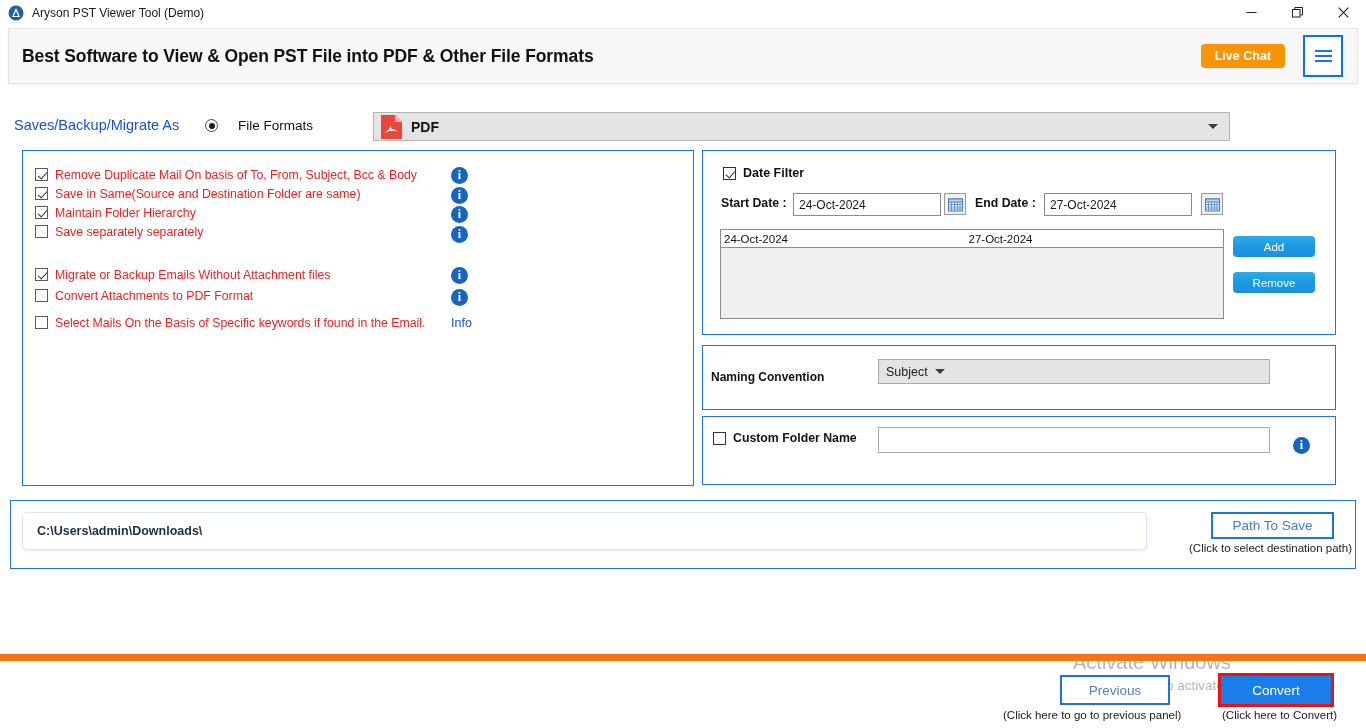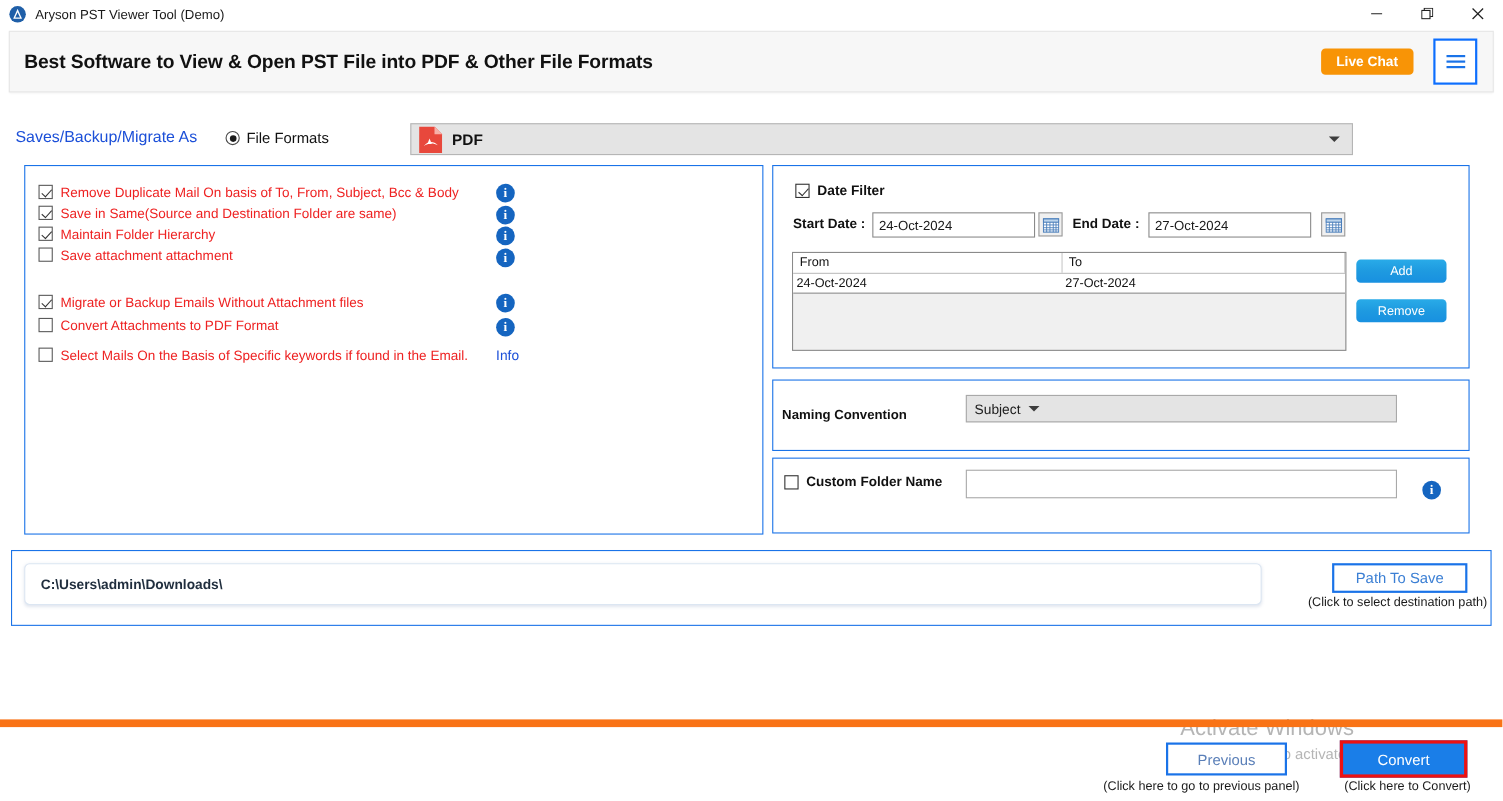--- a/index.html
+++ b/index.html
@@ -67,21 +67,21 @@
   .format-row {
     position: absolute; left: 0; top: 112px; width: 1366px; height: 32px;
   }
   .saves-label {
     position: absolute; left: 14px; top: 5px;
     font-size: 14.5px; color: #1b4fd8;
     white-space: nowrap;
   }
   .radio-wrap {
     position: absolute; left: 205px; top: 6px;
-    display: flex; align-items: center; gap: 6px;
+    display: flex; align-items: center; gap: 20px;
     font-size: 13.5px; color: #111;
   }
   .radio-dot {
     width: 13px; height: 13px; border: 1px solid #4a4a4a; border-radius: 50%;
     background: #fff; position: relative; flex: none;
   }
   .radio-dot::after {
     content:''; position: absolute; left: 2.5px; top: 2.5px;
     width: 6px; height: 6px; background: #1a1a1a; border-radius: 50%;
   }
@@ -359,21 +359,21 @@
   <div class="info-icon" style="left:428px; top:36px;">i</div>
 
   <div class="opt-row" style="left:12px; top:55px;">
     <span class="cb checked"></span>
     <span>Maintain Folder Hierarchy</span>
   </div>
   <div class="info-icon" style="left:428px; top:55px;">i</div>
 
   <div class="opt-row" style="left:12px; top:74px;">
     <span class="cb"></span>
-    <span>Save attachment attachment</span>
+    <span>Save separately separately</span>
   </div>
   <div class="info-icon" style="left:428px; top:75px;">i</div>
 
   <div class="opt-row" style="left:12px; top:117px;">
     <span class="cb checked"></span>
     <span>Migrate or Backup Emails Without Attachment files</span>
   </div>
   <div class="info-icon" style="left:428px; top:116px;">i</div>
 
   <div class="opt-row" style="left:12px; top:138px;">
@@ -425,24 +425,20 @@
         <line x1="9.5" y1="5" x2="9.5" y2="14"></line>
           <line x1="12" y1="5" x2="12" y2="14"></line>
         <line x1="0.5" y1="7.5" x2="14.5" y2="7.5"></line>
           <line x1="0.5" y1="10" x2="14.5" y2="10"></line>
         <line x1="0.5" y1="12" x2="14.5" y2="12"></line>
       </g>
     </svg>
   </div>
 
   <div class="grid-table">
-    <div class="gt-head">
-      <div class="gt-c1">From</div>
-      <div class="gt-c2">To</div>
-    </div>
     <div class="gt-row">
       <div class="gt-c1">24-Oct-2024</div>
       <div class="gt-c2">27-Oct-2024</div>
     </div>
   </div>
 
   <button class="action-btn" style="left:530px; top:85px;">Add</button>
   <button class="action-btn" style="left:530px; top:121px;">Remove</button>
 </div>
 

